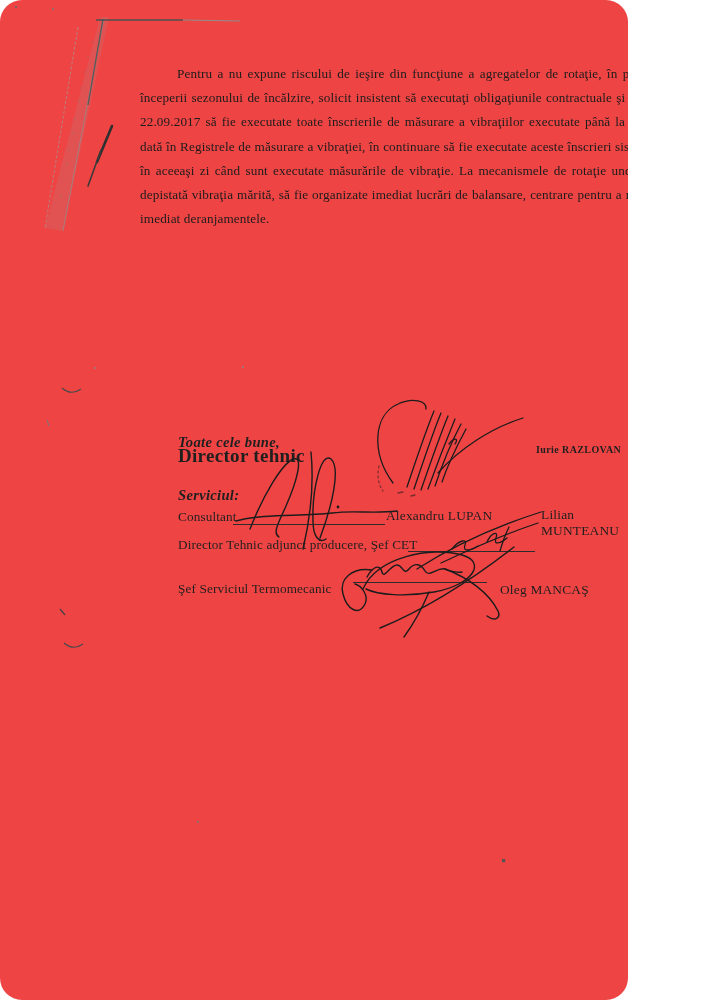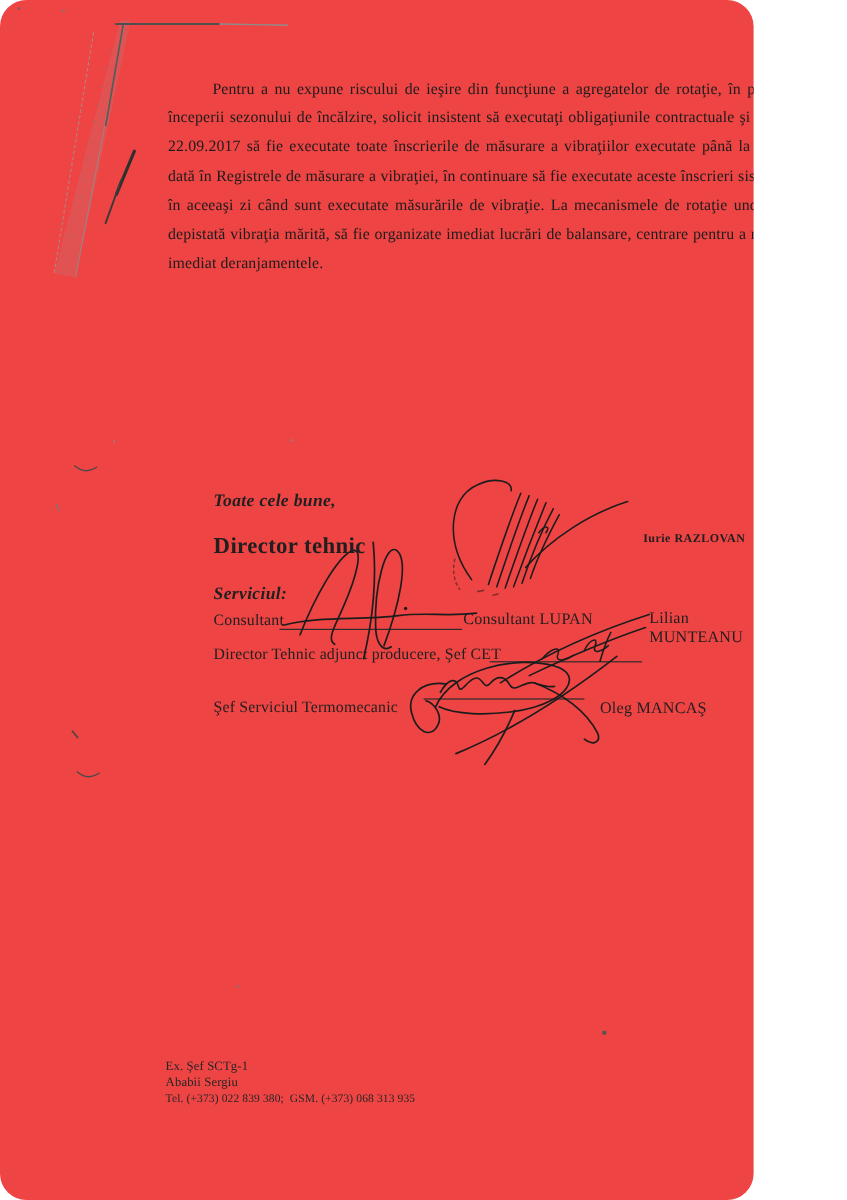--- a/index.html
+++ b/index.html
@@ -13,21 +13,21 @@
     color:#1f1f1f;
     border-radius:22px;
   }
   .para{
     position:absolute;left:140px;top:62px;width:529px;
     font-size:13.2px;line-height:24.2px;
     text-align:justify;text-indent:37px;
     letter-spacing:0.12px;color:#1c1c1c;
   }
   .closing{
-    position:absolute;left:178px;top:410px;
+    position:absolute;left:178px;top:434px;
     font-size:14.6px;font-weight:bold;font-style:italic;letter-spacing:0.3px;
   }
   .signer-title{
     position:absolute;left:178px;top:445px;
     font-size:19px;font-weight:bold;letter-spacing:0.3px;
   }
   .signer-name{
     position:absolute;left:536px;top:444px;
     font-size:10px;font-weight:bold;letter-spacing:0.4px;
   }
@@ -53,35 +53,30 @@
   <div class="para">Pentru a nu expune riscului de ieşire din funcţiune a agregatelor de rotaţie, în perioada începerii sezonului de încălzire, solicit insistent să executaţi obligaţiunile contractuale şi până la 22.09.2017 să fie executate toate înscrierile de măsurare a vibraţiilor executate până la această dată în Registrele de măsurare a vibraţiei, în continuare să fie executate aceste înscrieri sistematic în aceeaşi zi când sunt executate măsurările de vibraţie. La mecanismele de rotaţie unde va fi depistată vibraţia mărită, să fie organizate imediat lucrări de balansare, centrare pentru a remedia imediat deranjamentele.</div>
 
   <div class="closing">Toate cele bune,</div>
   <div class="signer-title">Director tehnic</div>
   <div class="signer-name">Iurie RAZLOVAN</div>
 
   <div class="coordonat">Serviciul:</div>
 
   <div class="coord-title" style="left:178px;top:509px;">Consultant</div>
   <div class="sig-line" style="left:233px;top:524px;width:152px;"></div>
-  <div class="coord-name" style="left:386px;top:508px;">Consultant LUPAN</div>
+  <div class="coord-name" style="left:386px;top:508px;">Alexandru LUPAN</div>
 
   <div class="coord-title" style="left:178px;top:537px;">Director Tehnic adjunct producere, Şef CET</div>
   <div class="sig-line" style="left:408px;top:551px;width:127px;"></div>
   <div class="coord-name" style="left:541px;top:507px;">Lilian MUNTEANU</div>
 
   <div class="coord-title" style="left:178px;top:581px;">Şef Serviciul Termomecanic</div>
   <div class="sig-line" style="left:353px;top:582px;width:134px;"></div>
   <div class="coord-name" style="left:500px;top:582px;">Oleg MANCAŞ</div>
 
-  <div class="footer">
-    <div>Ex. Şef SCTg-1</div>
-    <div>Ababii Sergiu</div>
-    <div class="tel">Tel. (+373) 022 839 380;  GSM. (+373) 068 313 935</div>
-  </div>
 
   <svg class="overlay" viewBox="0 0 706 1000">
 
     <g>
 
       <polygon points="100,17 109,17 63,231 45,228" fill="#9a9a9a" opacity="0.16"></polygon>
       <path d="M78,27 L45,228" stroke="#9b9b9b" stroke-width="0.9" fill="none" opacity="0.75" stroke-dasharray="3,2"></path>
       <path d="M104,18 L63,231" stroke="#8f8f8f" stroke-width="0.9" fill="none" opacity="0.8"></path>
       <path d="M103,19 L88,105" stroke="#5a5a5a" stroke-width="1.4" fill="none"></path>
 

